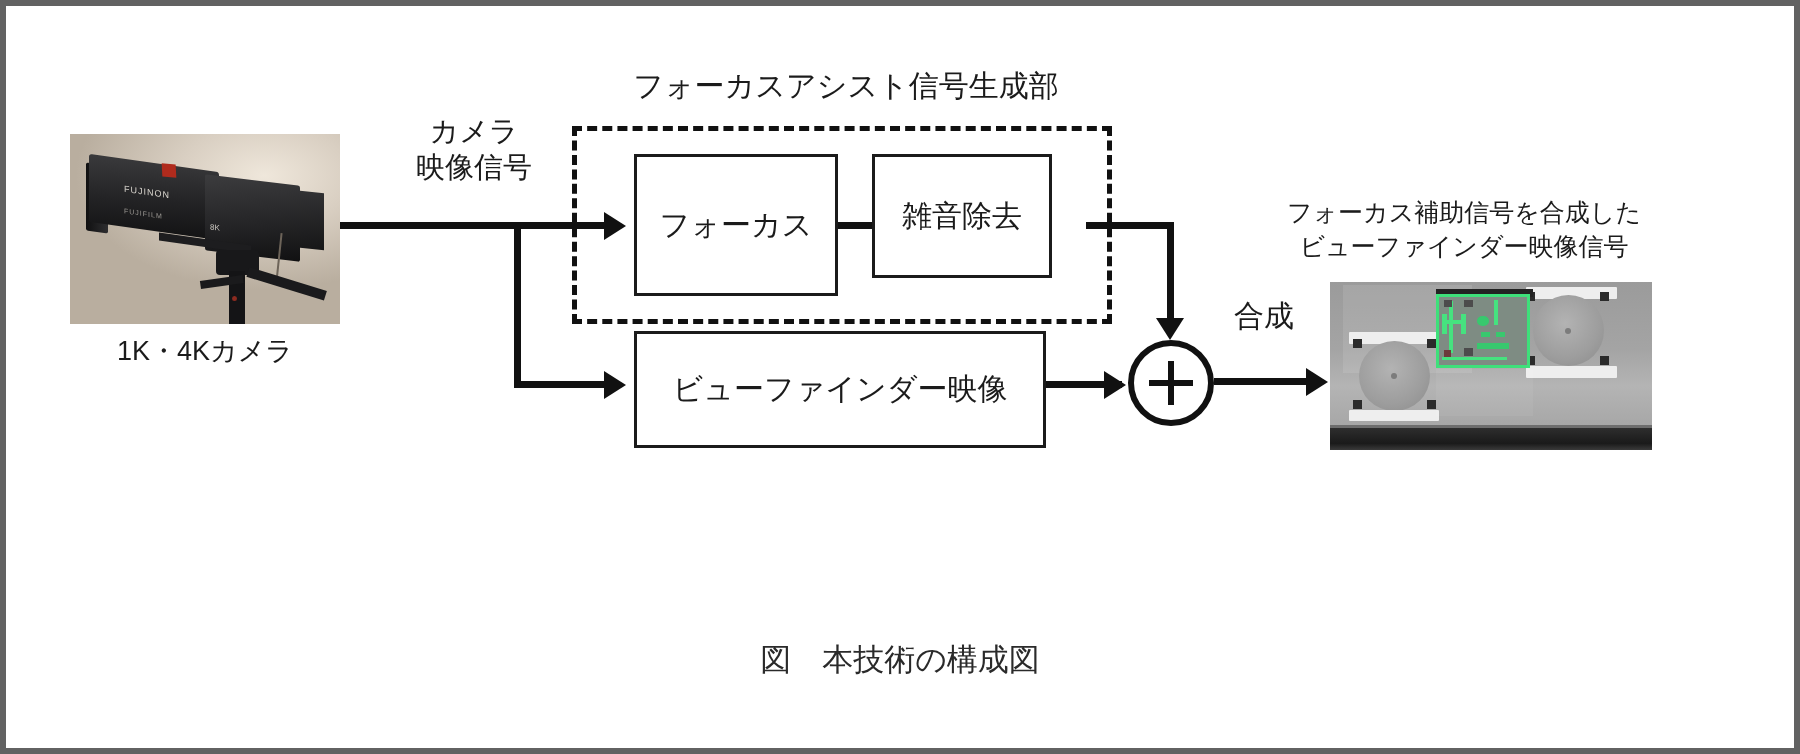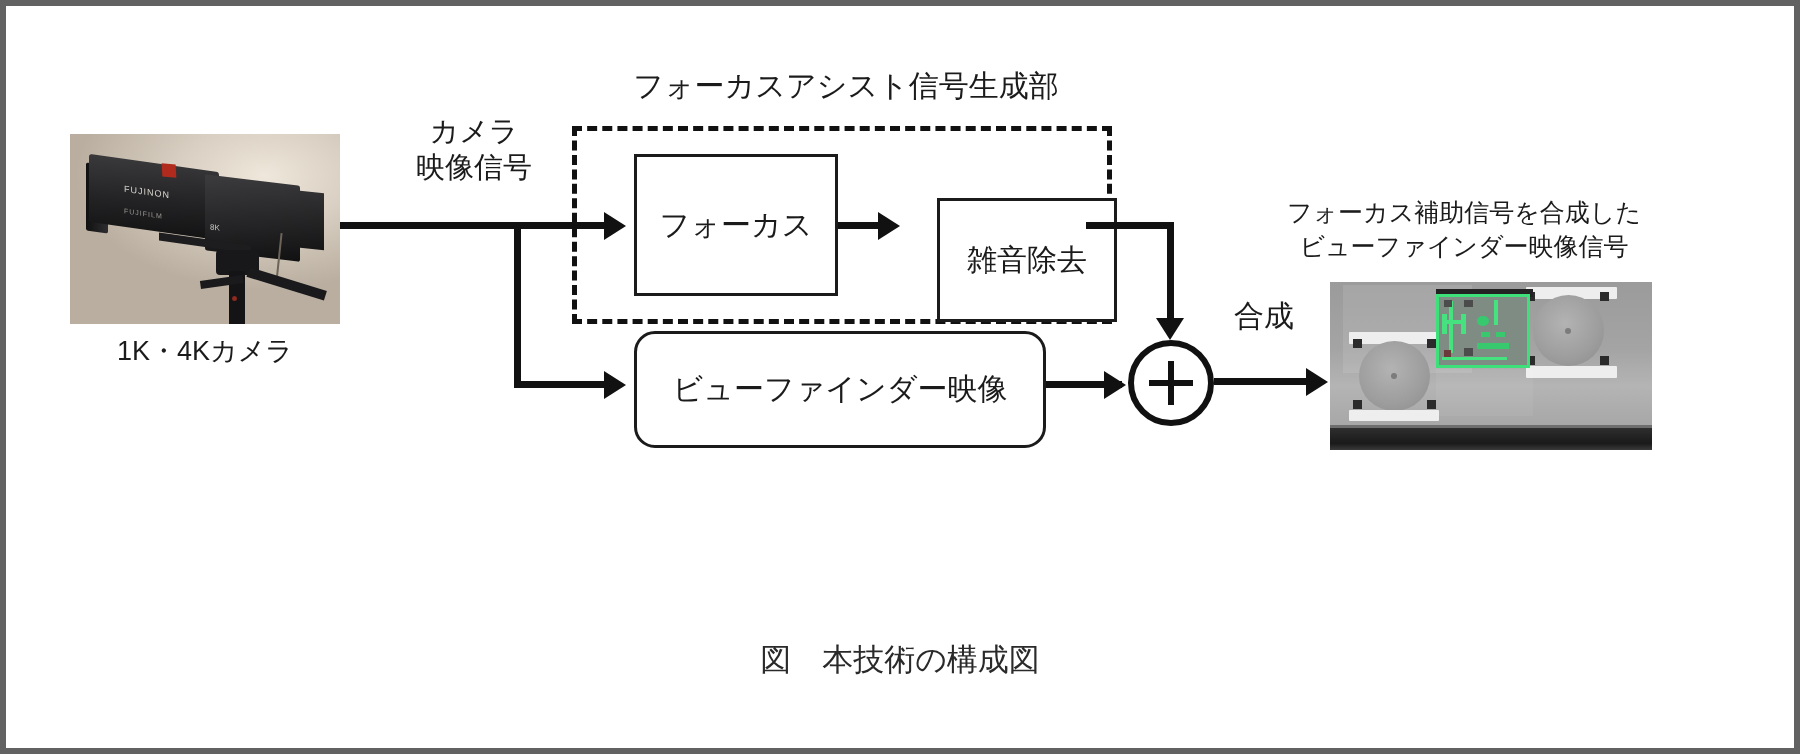--- a/index.html
+++ b/index.html
@@ -370,31 +370,31 @@
 
     <div class="box" style="left:628px; top:148px; width:204px; height:142px;">
       <div style="text-align:center;">
         <div class="t-box" style="color:#1b1b1b;">フォーカス</div>
       </div>
     </div>
 
     <div class="hline" style="left:832px; top:216px; width:46px;"></div>
     <div class="arrowhead-r" style="left:872px; top:206px;"></div>
 
-    <div class="box" style="left:931px; top:148px; width:180px; height:124px;margin-top:44px;">
+    <div class="box" style="left:866px; top:148px; width:180px; height:124px;">
       <div style="text-align:center;">
         <div class="t-box" style="color:#1b1b1b;">雑音除去</div>
       </div>
     </div>
 
     <div class="hline" style="left:1080px; top:216px; width:88px;"></div>
     <div class="vline" style="left:1161px; top:216px; height:104px;"></div>
     <div class="arrowhead-d" style="left:1150px; top:312px;"></div>
 
-    <div class="box" style="left:628px; top:325px; width:412px; height:117px;border-radius:21px;">
+    <div class="box" style="left:628px; top:325px; width:412px; height:117px;">
       <div style="text-align:center;">
         <div class="t-box" style="color:#1b1b1b;">ビューファインダー映像</div>
       </div>
     </div>
 
     <div class="hline" style="left:1040px; top:375px; width:76px;"></div>
     <div class="arrowhead-r" style="left:1098px; top:365px;"></div>
 
     <div class="adder" style="left:1122px; top:334px; width:86px; height:86px;">
       <div class="plus-h"></div>

